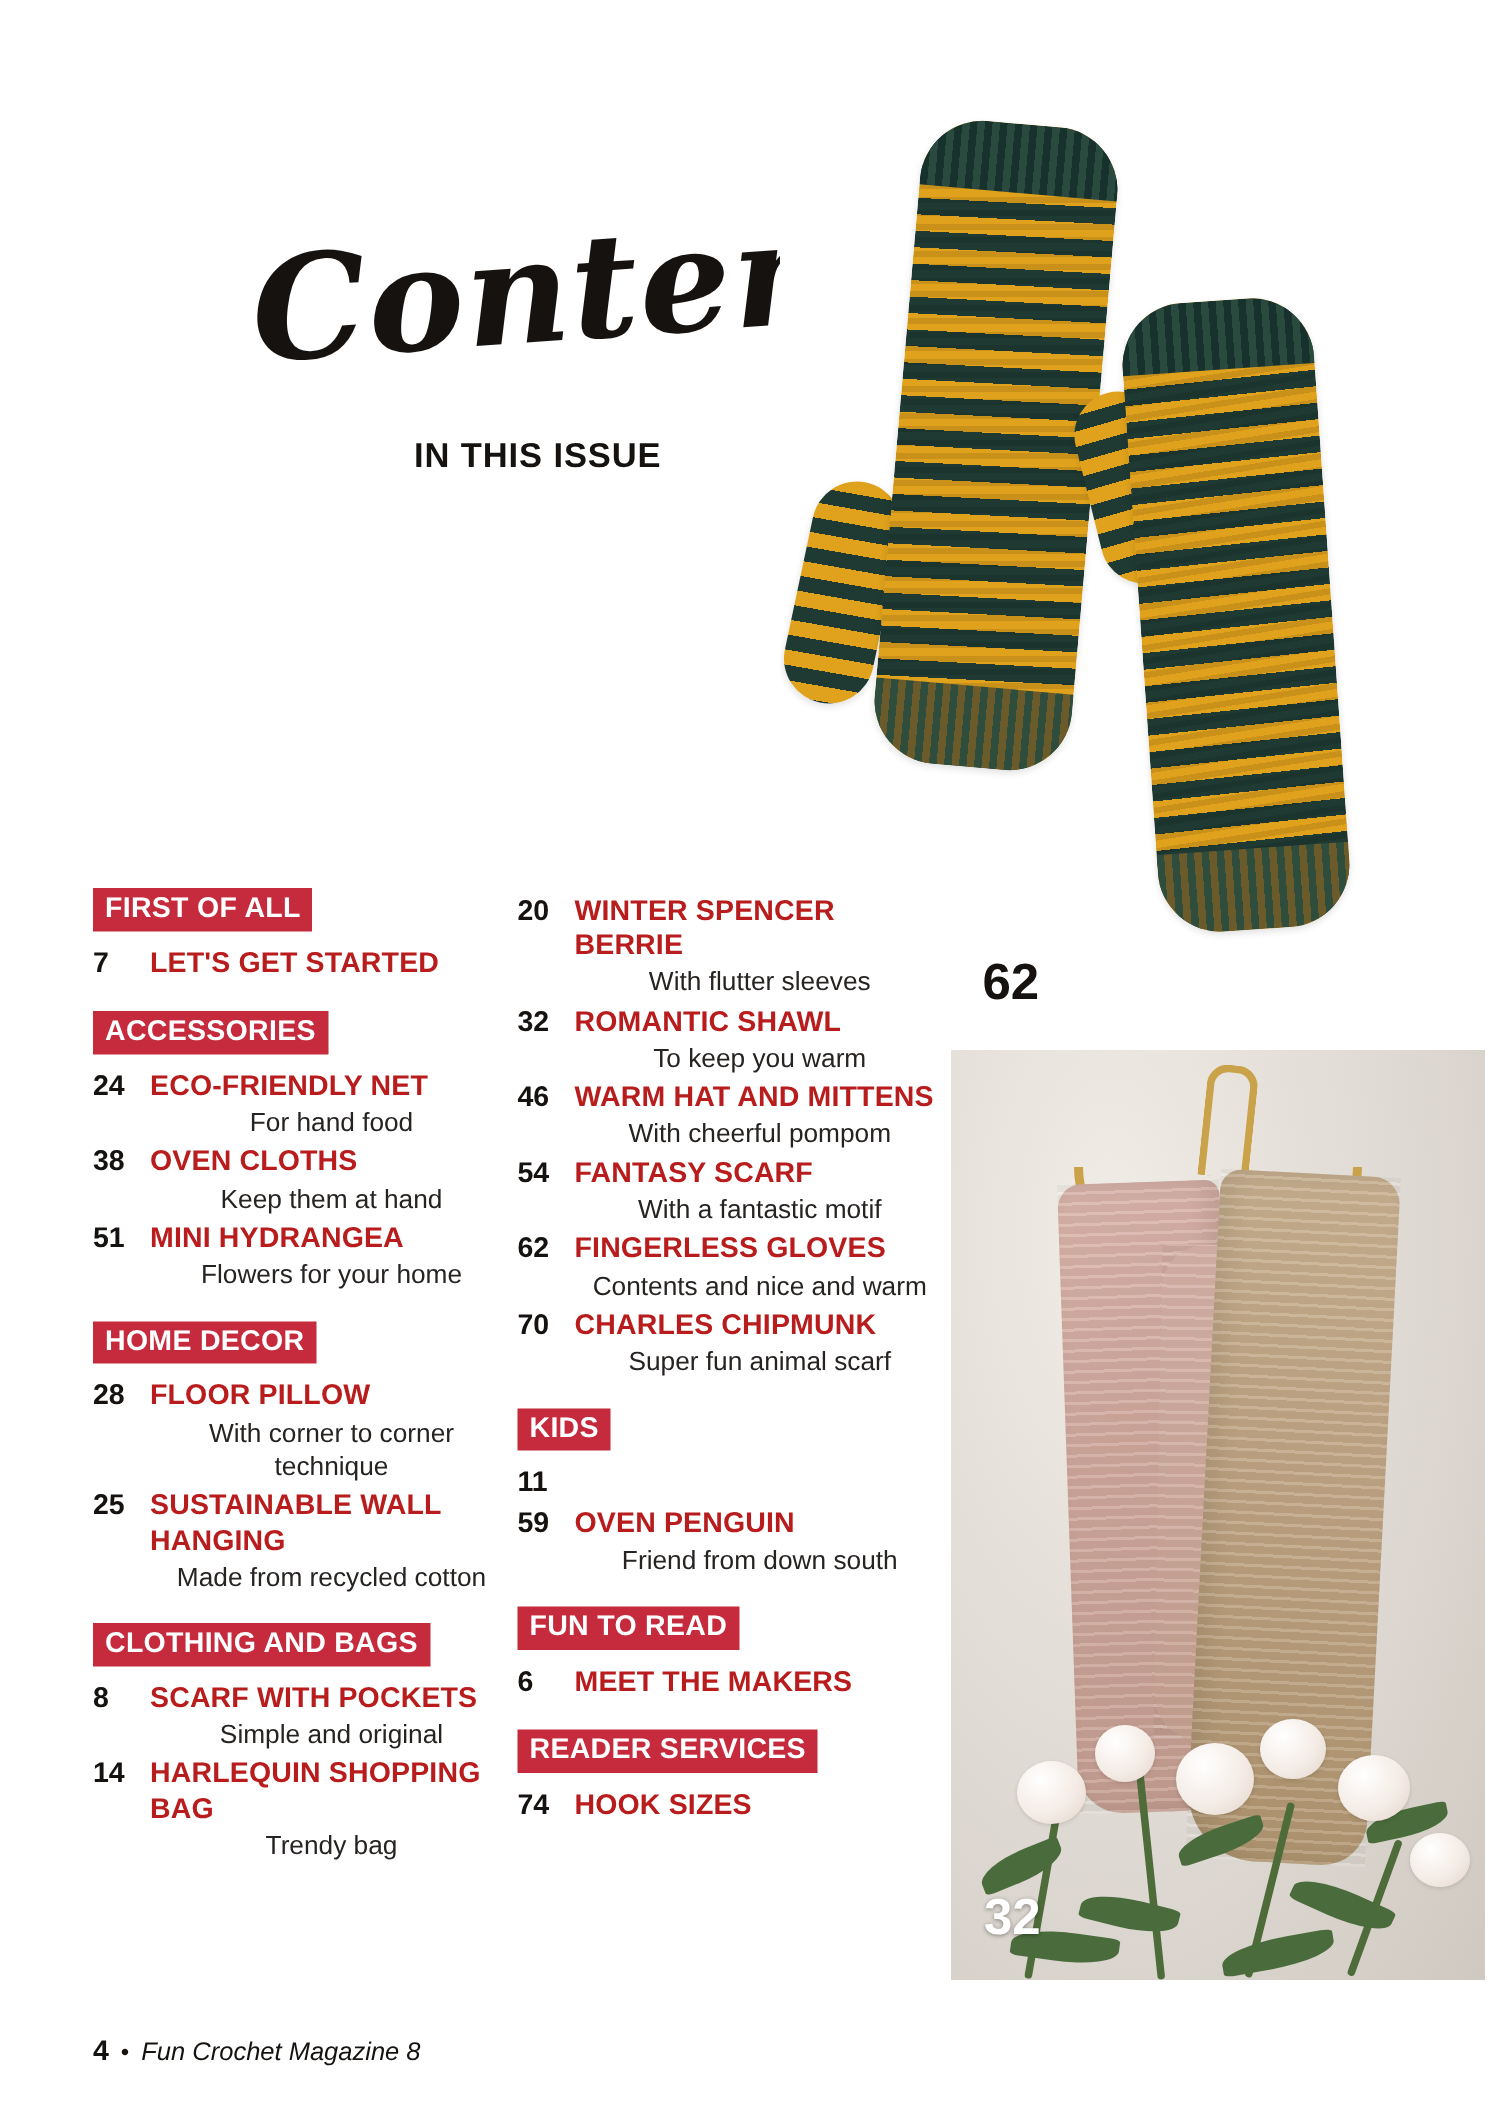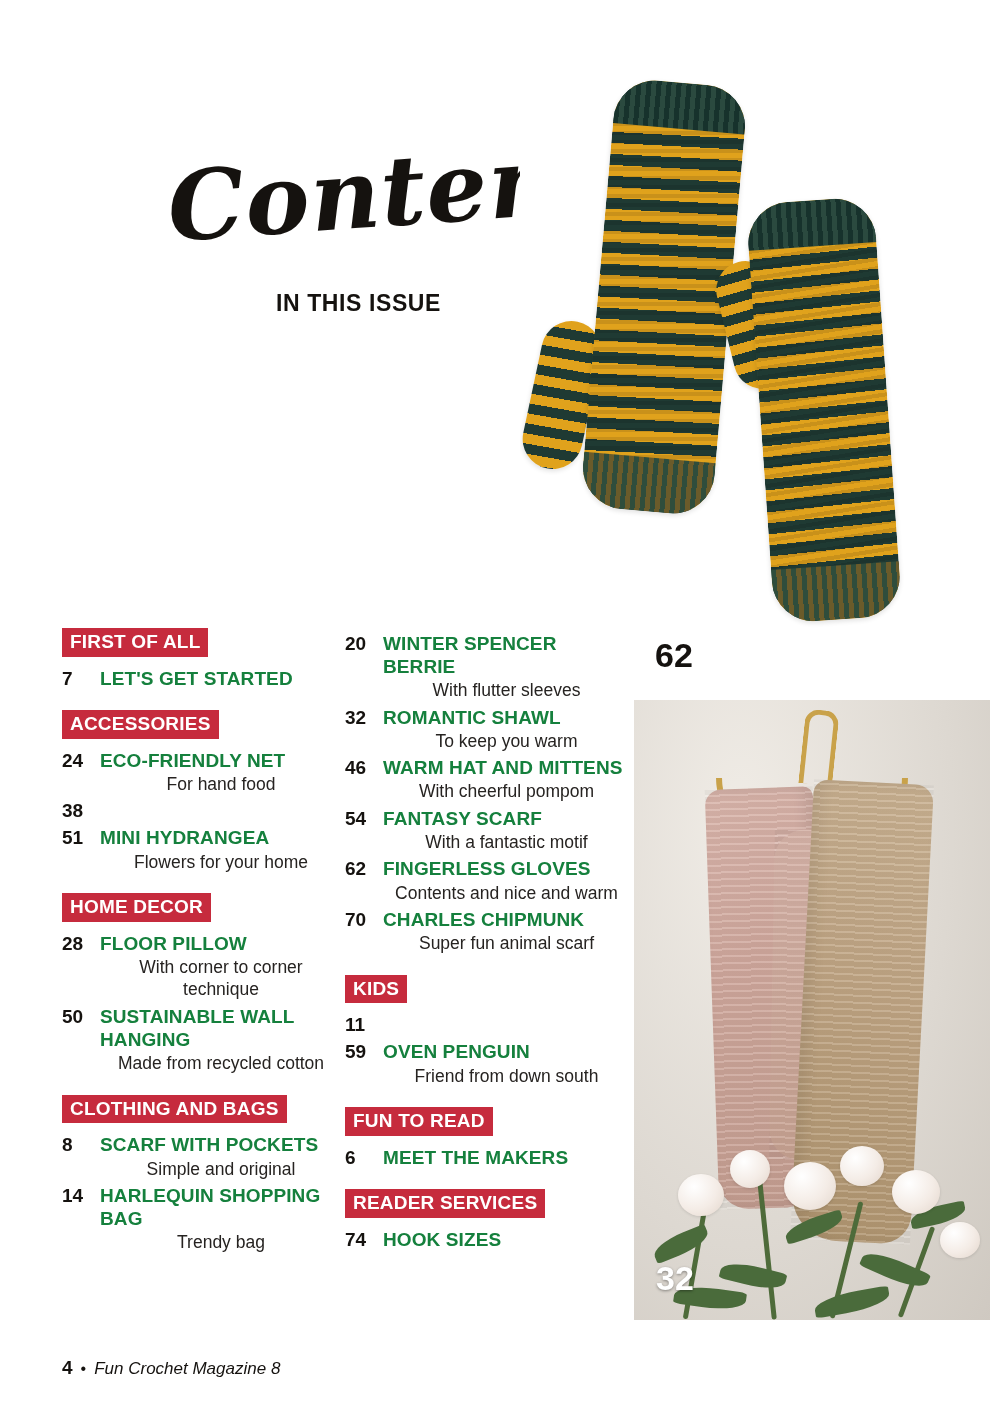--- a/index.html
+++ b/index.html
@@ -244,21 +244,21 @@
     bottom: 22px;
     font-size: 34px;
     font-weight: 700;
     color: #ffffff;
     text-shadow: 0 1px 3px rgba(0,0,0,0.4);
   }
 
   
   .toc-col {
     position: absolute;
-    top: 628px;
+    top: 592px;
   }
   #col-left { left: 62px; width: 280px; }
   #col-right { left: 345px; width: 285px; }
 
   .section-head {
     display: inline-block;
     background: #c62b3d;
     color: #ffffff;
     font-size: 19px;
     font-weight: 700;
@@ -280,21 +280,21 @@
     font-size: 19px;
     font-weight: 700;
     color: #15120f;
     text-align: left;
     padding-top: 1px;
   }
   .entry-body { flex: 1; }
   .entry-title {
     font-size: 19px;
     font-weight: 700;
-    color: #15803d;
+    color: #b91c1c;
     line-height: 1.22;
     letter-spacing: 0.1px;
   }
   .entry-sub {
     font-size: 17.5px;
     font-weight: 400;
     color: #262321;
     line-height: 1.28;
     margin-top: 1px;
     text-align: center;
@@ -400,35 +400,39 @@
         </div>
       </div></div>
     <div class="section"><div class="section-head">ACCESSORIES</div><div class="entry">
         <div class="entry-num">24</div>
         <div class="entry-body">
           <div class="entry-title">ECO-FRIENDLY NET</div>
           <div class="entry-sub">For hand food</div>
         </div>
       </div><div class="entry">
         <div class="entry-num">38</div>
+        <div class="entry-body">
+          <div class="entry-title">OVEN CLOTHS</div>
+          <div class="entry-sub">Keep them at hand</div>
+        </div>
       </div><div class="entry">
         <div class="entry-num">51</div>
         <div class="entry-body">
           <div class="entry-title">MINI HYDRANGEA</div>
           <div class="entry-sub">Flowers for your home</div>
         </div>
       </div></div>
     <div class="section"><div class="section-head">HOME DECOR</div><div class="entry">
         <div class="entry-num">28</div>
         <div class="entry-body">
           <div class="entry-title">FLOOR PILLOW</div>
           <div class="entry-sub">With corner to corner technique</div>
         </div>
       </div><div class="entry">
-        <div class="entry-num">50</div>
+        <div class="entry-num">25</div>
         <div class="entry-body">
           <div class="entry-title">SUSTAINABLE WALL HANGING</div>
           <div class="entry-sub">Made from recycled cotton</div>
         </div>
       </div></div>
     <div class="section"><div class="section-head">CLOTHING AND BAGS</div><div class="entry">
         <div class="entry-num">8</div>
         <div class="entry-body">
           <div class="entry-title">SCARF WITH POCKETS</div>
           <div class="entry-sub">Simple and original</div>

